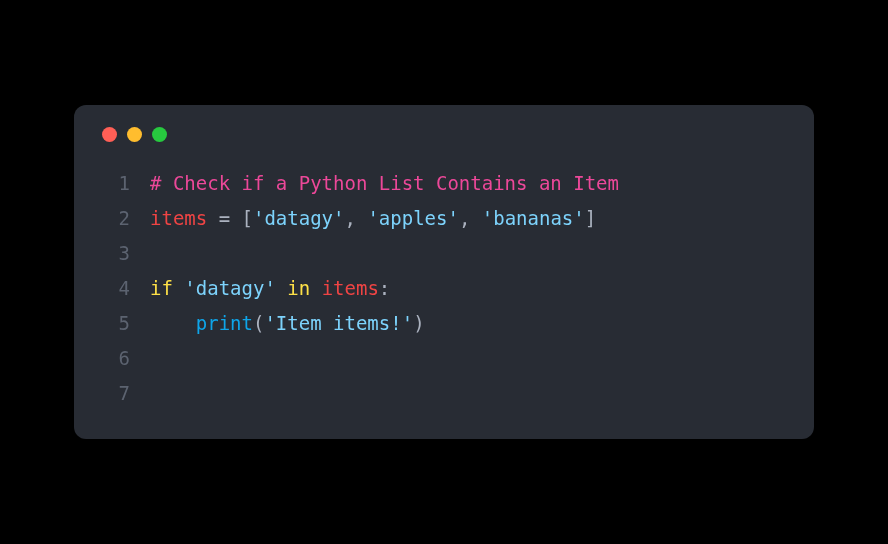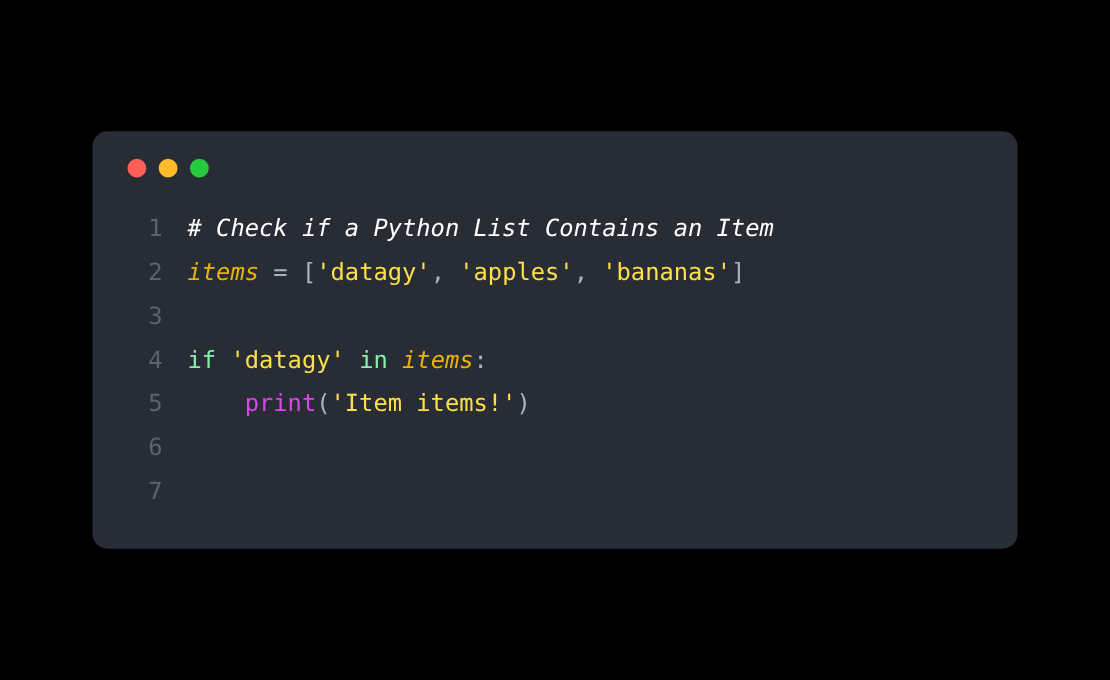--- a/index.html
+++ b/index.html
@@ -43,27 +43,27 @@
       width: 32px;
       text-align: right;
       user-select: none;
       flex-shrink: 0;
     }
     .line-content {
       padding-left: 20px;
       white-space: pre;
       color: #abb2bf;
     }
-    .tok-comment { color: #ffffff; font-style: italic; }
-    .tok-var { color: #eab308; font-style: italic; }
+    .tok-comment { color: #ec4899; }
+    .tok-var { color: #ef4444; }
     .tok-op { color: #abb2bf; }
     .tok-punct { color: #abb2bf; }
-    .tok-string { color: #fde047; }
-    .tok-keyword { color: #86efac; }
-    .tok-builtin { color: #d946ef; }
+    .tok-string { color: #7dd3fc; }
+    .tok-keyword { color: #fde047; }
+    .tok-builtin { color: #0ea5e9; }
   </style>
 </head>
 <body>
 
 <div class="code-window">
   <div class="traffic-lights">
     <div class="traffic-light tl-red"></div>
     <div class="traffic-light tl-yellow"></div>
     <div class="traffic-light tl-green"></div>
   </div>

